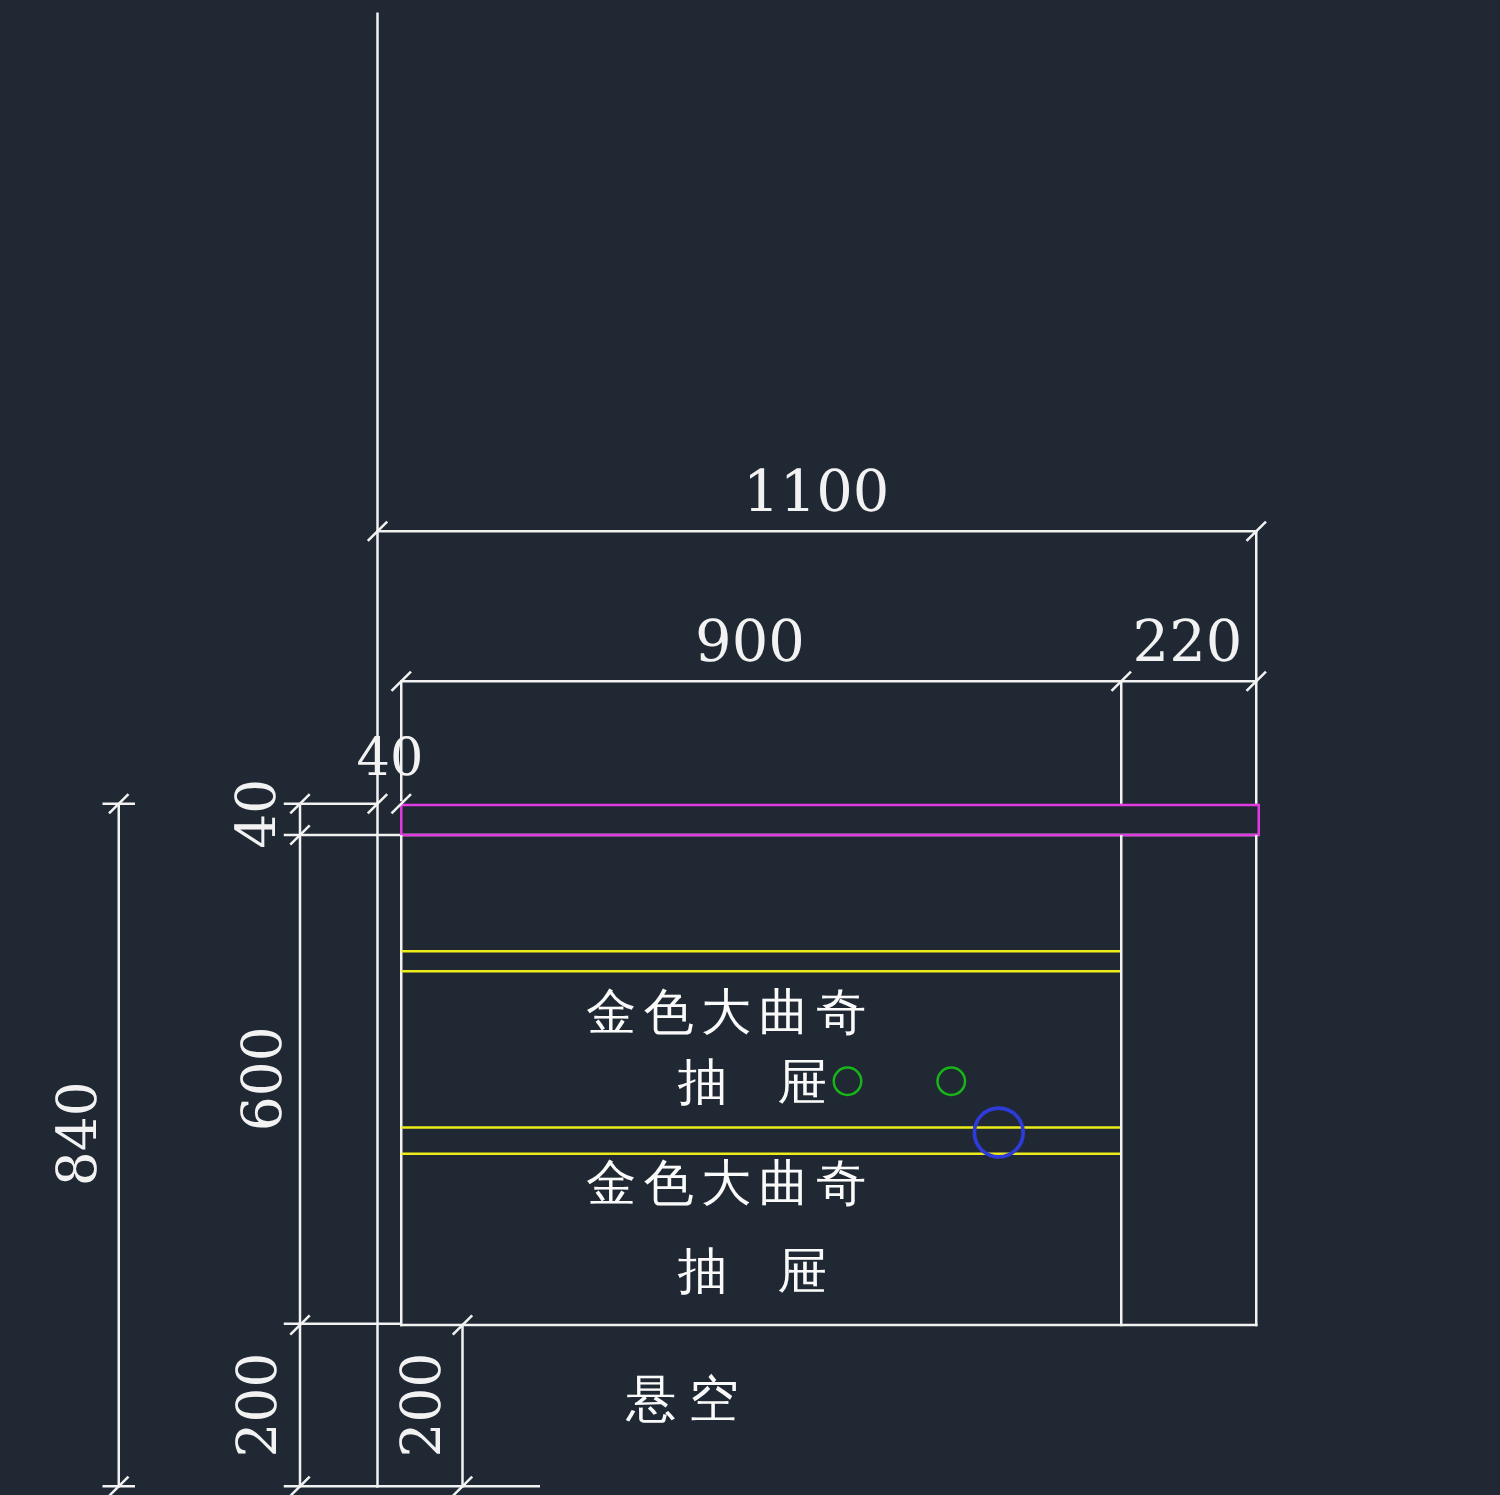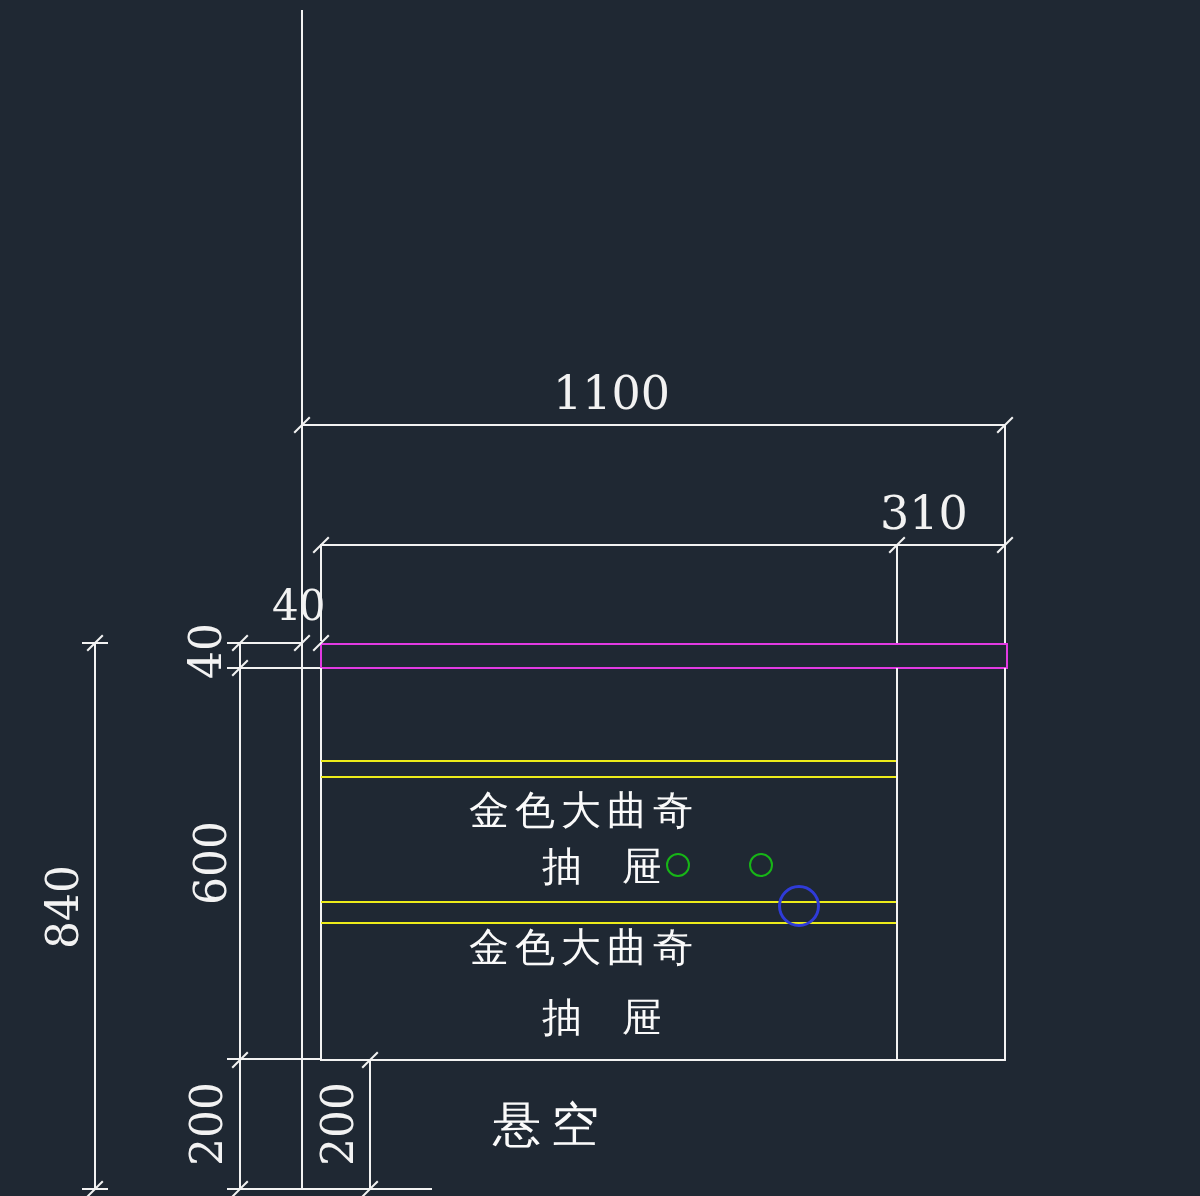--- a/index.html
+++ b/index.html
@@ -15,21 +15,21 @@
   .vline{position:absolute;width:2px;background:var(--line);}
   .yline{position:absolute;height:2px;background:#ecec1a;}
   .counter{
     position:absolute;left:320px;top:643px;width:684px;height:22px;
     border:2px solid #e23ae2;background:transparent;
   }
   .tick{position:absolute;width:22px;height:2px;background:var(--line);transform:rotate(-45deg);}
   .dimtext{
     position:absolute;color:#f2f2f2;
     font-family:"DejaVu Serif", serif;
-    font-size:46px;line-height:1.1;white-space:nowrap;
+    font-size:46px;line-height:1.1;text-align:center;white-space:nowrap;
   }
   .vtext{
     position:absolute;color:#f2f2f2;
     font-family:"DejaVu Serif", serif;
     font-size:44px;width:120px;height:50px;line-height:50px;text-align:center;
     transform:rotate(-90deg);transform-origin:center center;white-space:nowrap;
   }
   .cn{
     position:absolute;color:#fafafa;
     font-size:40px;line-height:1.2;text-align:center;white-space:nowrap;
@@ -87,28 +87,29 @@
   <div class="tick" style="left:84px;top:642px;"></div>
   <div class="tick" style="left:84px;top:1188px;"></div>
   <div class="tick" style="left:229px;top:642px;"></div>
   <div class="tick" style="left:229px;top:667px;"></div>
   <div class="tick" style="left:229px;top:1059px;"></div>
   <div class="tick" style="left:229px;top:1188px;"></div>
   <div class="tick" style="left:359px;top:1059px;"></div>
   <div class="tick" style="left:359px;top:1188px;"></div>
 
   <div class="dimtext" style="left:553px;top:368px;width:200px;">1100</div>
-  <div class="dimtext" style="left:880px;top:488px;width:140px;">310</div>
+  <div class="dimtext" style="left:520px;top:488px;width:160px;">900</div>
+  <div class="dimtext" style="left:880px;top:488px;width:140px;">220</div>
   <div class="dimtext" style="left:272px;top:583px;width:80px;font-size:42px;">40</div>
 
   <div class="vtext" style="left:146px;top:626px;">40</div>
   <div class="vtext" style="left:151px;top:838px;">600</div>
   <div class="vtext" style="left:3px;top:882px;">840</div>
   <div class="vtext" style="left:147px;top:1099px;">200</div>
   <div class="vtext" style="left:278px;top:1099px;">200</div>
 
   <div class="cn" style="left:434px;top:786px;width:300px;letter-spacing:6px;">金色大曲奇</div>
   <div class="cn" style="left:472px;top:842px;width:260px;">抽　屉</div>
   <div class="cn" style="left:434px;top:923px;width:300px;letter-spacing:6px;">金色大曲奇</div>
   <div class="cn" style="left:472px;top:993px;width:260px;">抽　屉</div>
-  <div class="cn" style="left:451px;top:1096px;width:200px;font-size:48px;letter-spacing:10px;">悬空</div>
+  <div class="cn" style="left:451px;top:1096px;width:200px;font-size:40px;letter-spacing:10px;">悬空</div>
 
 </div>
 
 </body></html>

